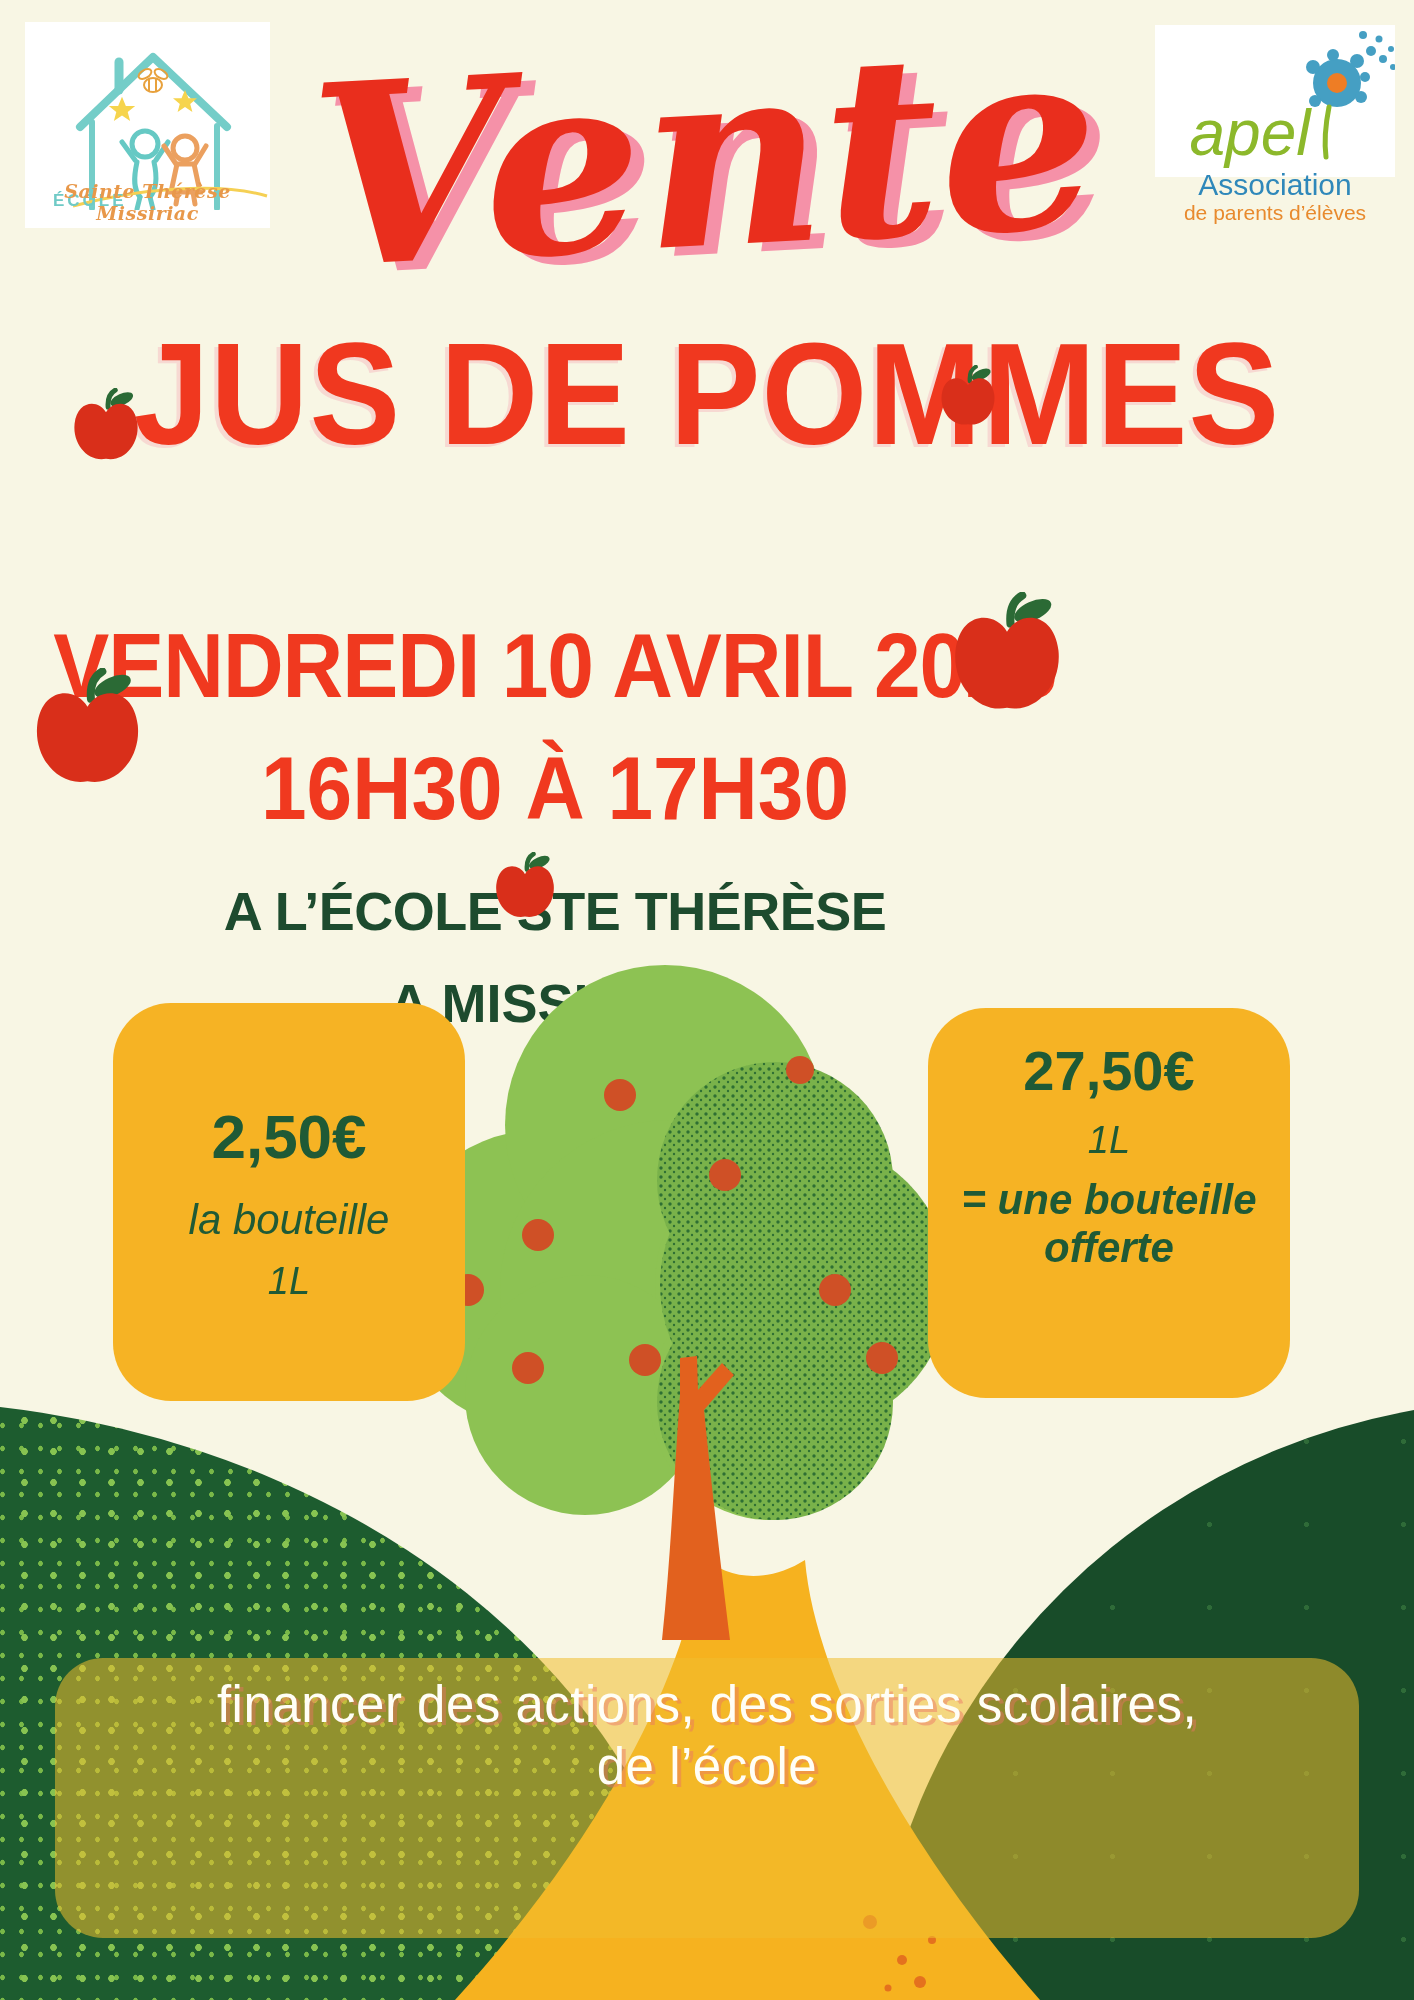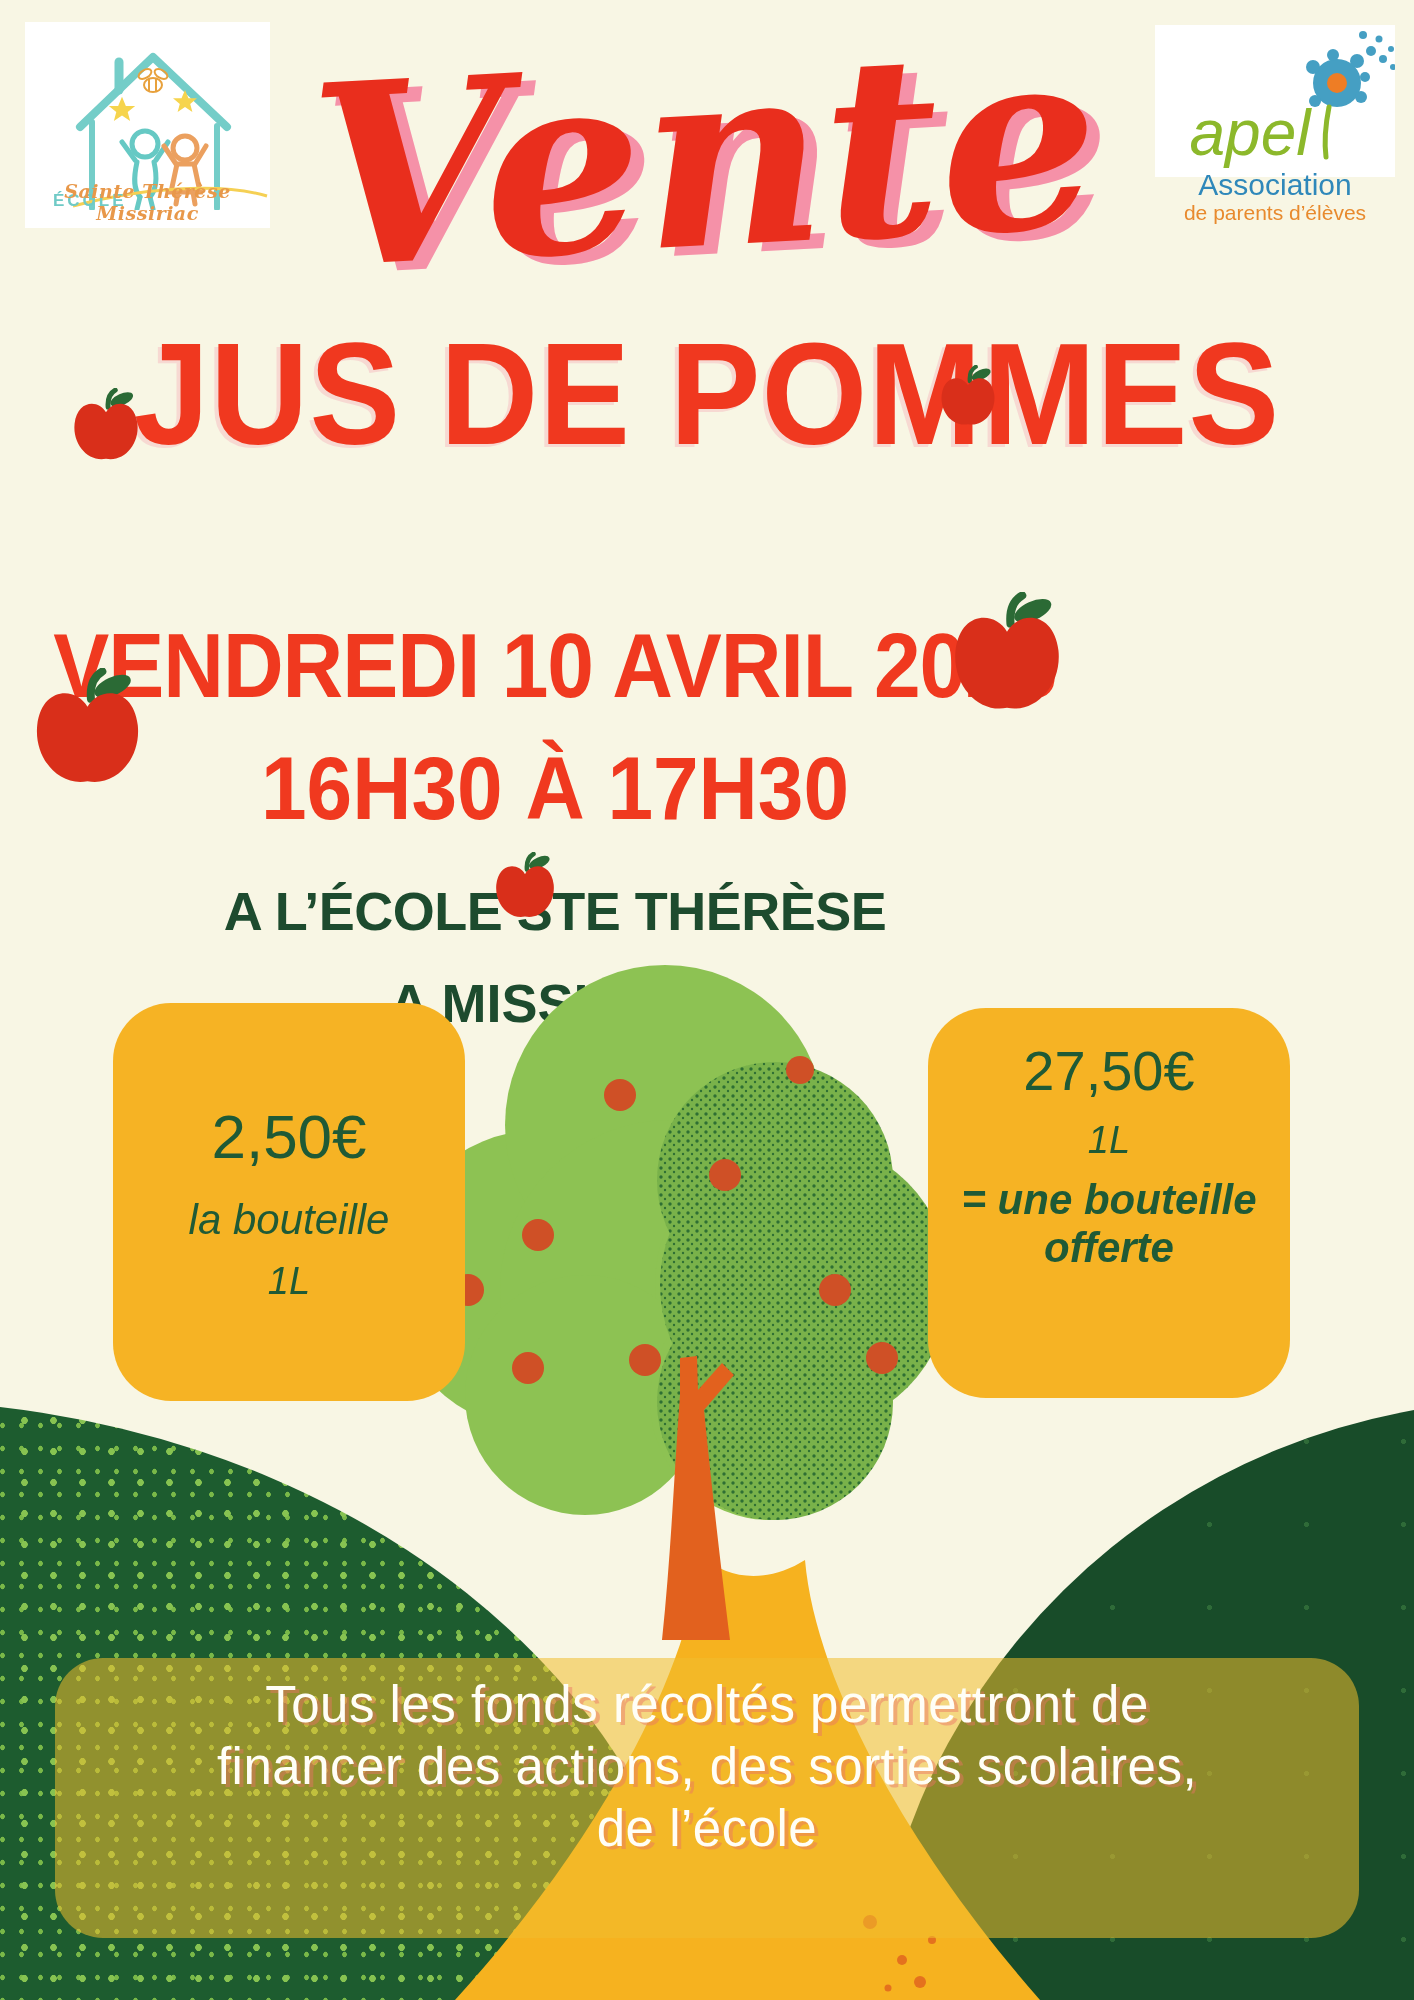--- a/index.html
+++ b/index.html
@@ -29,21 +29,21 @@
   .event-place1{top:880px;font-size:54px;font-weight:700;color:#1d4b2e;letter-spacing:-.5px;}
   .event-place2{top:972px;font-size:54px;font-weight:700;color:#1d4b2e;}
 
   
   .apple{position:absolute;z-index:3;}
 
   
   .offer{position:absolute;background:#f6b324;border-radius:58px;text-align:center;color:#1f5a36;z-index:4;}
   .offer-single{left:113px;top:1003px;width:352px;height:398px;}
   .offer-pack{left:928px;top:1008px;width:362px;height:390px;}
-  .offer .price{font-weight:400;}
+  .offer .price{font-weight:700;}
   .offer-single .price{font-size:62px;margin-top:98px;}
   .offer-pack .price{font-size:56px;margin-top:30px;}
   .offer .sub{font-style:italic;font-size:42px;margin-top:24px;}
   .offer .sub2{font-style:italic;font-size:38px;margin-top:16px;}
   .offer .strong{font-style:italic;font-weight:700;font-size:42px;margin-top:14px;}
   .offer .strong2{font-style:italic;font-weight:700;font-size:42px;}
 
   
   .hill-left{position:absolute;left:-950px;top:1400px;width:1660px;height:1320px;border-radius:50%;
       background-color:#1d5c2f;z-index:1;
@@ -218,19 +218,18 @@
   </div>
   <div class="offer offer-pack">
     <div class="price">27,50€</div>
     <div class="sub2">1L</div>
     <div class="strong">= une bouteille</div>
     <div class="strong2">offerte</div>
   </div>
 
   <div class="footer-note">
     <div class="lines">
-      <div>Tous les fonds récoltés permettront de</div>
       <div>financer des actions, des sorties scolaires,</div>
       <div>de l’école</div>
     </div>
   </div>
 
 </div>
 
 </body></html>

